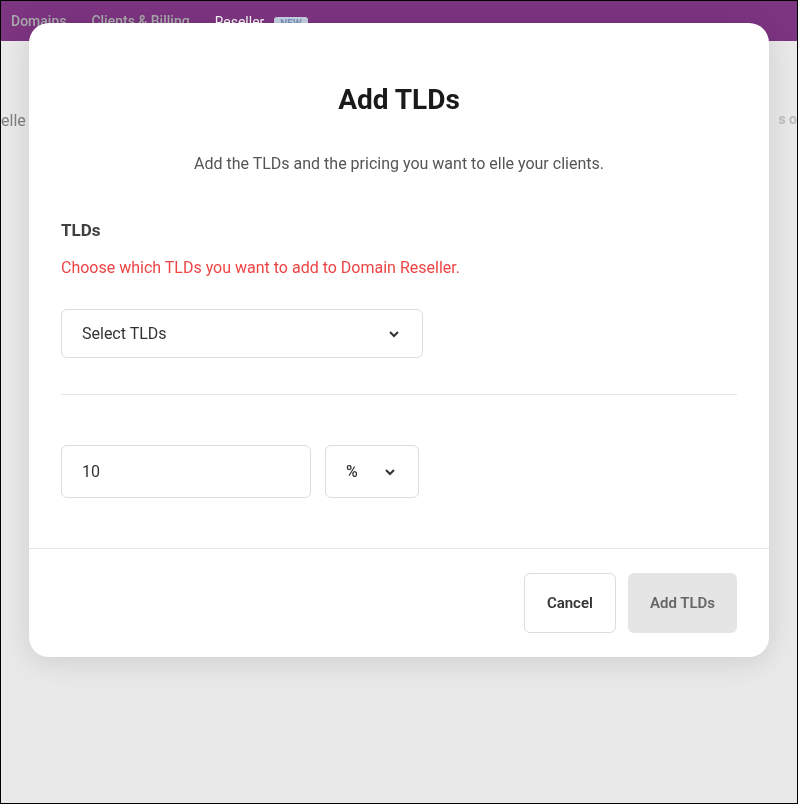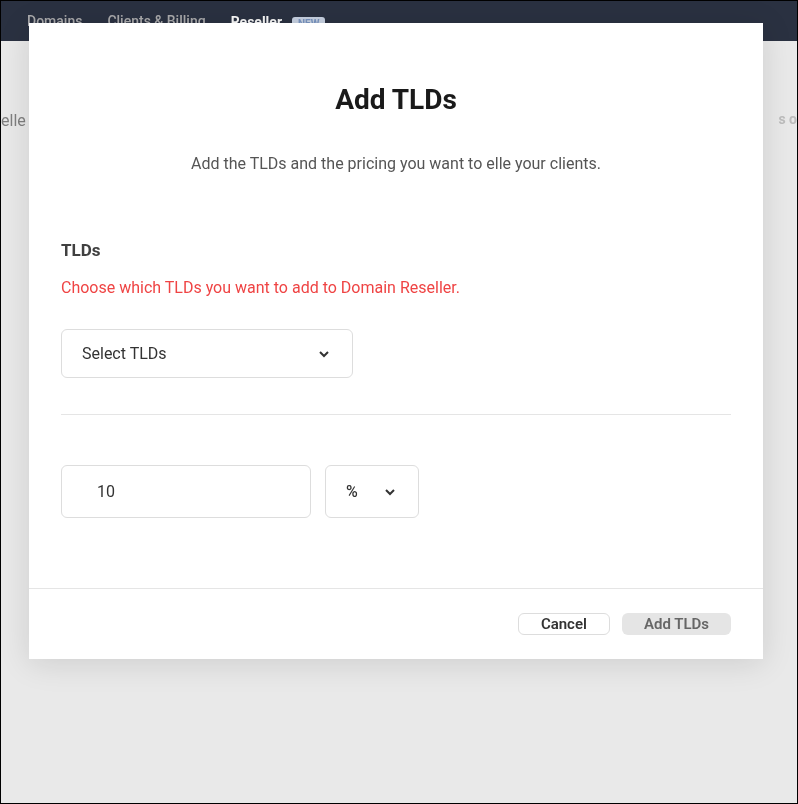--- a/index.html
+++ b/index.html
@@ -15,34 +15,34 @@
       overflow: hidden;
       background: #fff;
       border: 1px solid #000;
     }
     .background-nav {
       position: absolute;
       top: 0;
       left: 0;
       right: 0;
       height: 40px;
-      background: #0f172a;
+      background: #701a75;
       display: flex;
       align-items: center;
-      padding: 0 26px;
+      padding: 0 10px;
       gap: 25px;
     }
     .nav-item {
       color: #a5a5a7;
       font-size: 14px;
       font-weight: 500;
     }
     .nav-item.active {
       color: #fff;
-      font-weight: 700;
+      font-weight: 400;
     }
     .nav-badge {
       background: #c6d2e4;
       color: #6b8bbf;
       font-size: 10px;
       font-weight: 700;
       padding: 1px 6px;
       border-radius: 3px;
       margin-left: 6px;
     }
@@ -72,27 +72,26 @@
       top: 0;
       left: 0;
       right: 0;
       bottom: 0;
       background: rgba(200, 200, 200, 0.15);
     }
     .modal {
       position: absolute;
       top: 22px;
       left: 28px;
-      right: 34px;
-      background: #fff;
-      border-radius: 0;
+      right: 28px;
+      background: #fff;
+      border-radius: 20px;
       box-shadow: 0 4px 30px rgba(0, 0, 0, 0.12);
       display: flex;
       flex-direction: column;
-      gap: 20px;
     }
     .modal-header {
       padding: 60px 32px 30px;
       text-align: center;
     }
     .modal-title {
       font-size: 28px;
       font-weight: 700;
       color: #1a1a1a;
       margin-bottom: 36px;
@@ -117,21 +116,21 @@
       line-height: 1.7;
       margin-bottom: 28px;
     }
     .select-box {
       display: inline-flex;
       align-items: center;
       justify-content: space-between;
       border: 1px solid #ddd;
       border-radius: 6px;
       padding: 14px 20px;
-      width: 292px;
+      width: 362px;
       cursor: pointer;
       background: #fff;
     }
     .select-label {
       font-size: 16px;
       color: #333;
     }
     .chevron-icon {
       width: 16px;
       height: 16px;
@@ -141,21 +140,21 @@
       background: #e5e5e5;
       margin: 36px 0 50px;
     }
     .pricing-row {
       display: flex;
       gap: 14px;
     }
     .number-input {
       border: 1px solid #ddd;
       border-radius: 6px;
-      padding: 16px 35px;
+      padding: 16px 20px;
       width: 250px;
       font-size: 16px;
       color: #333;
       outline: none;
       font-family: inherit;
     }
     .unit-select {
       display: inline-flex;
       align-items: center;
       gap: 24px;
@@ -171,21 +170,21 @@
       font-weight: 500;
     }
     .modal-footer {
       border-top: 1px solid #e5e5e5;
       padding: 24px 32px;
       display: flex;
       justify-content: flex-end;
       gap: 12px;
     }
     .btn {
-      padding: 1px 22px;
+      padding: 20px 22px;
       border-radius: 6px;
       font-size: 15px;
       font-weight: 600;
       cursor: pointer;
       border: none;
       font-family: inherit;
     }
     .btn-secondary {
       background: #fff;
       border: 1px solid #ddd;

